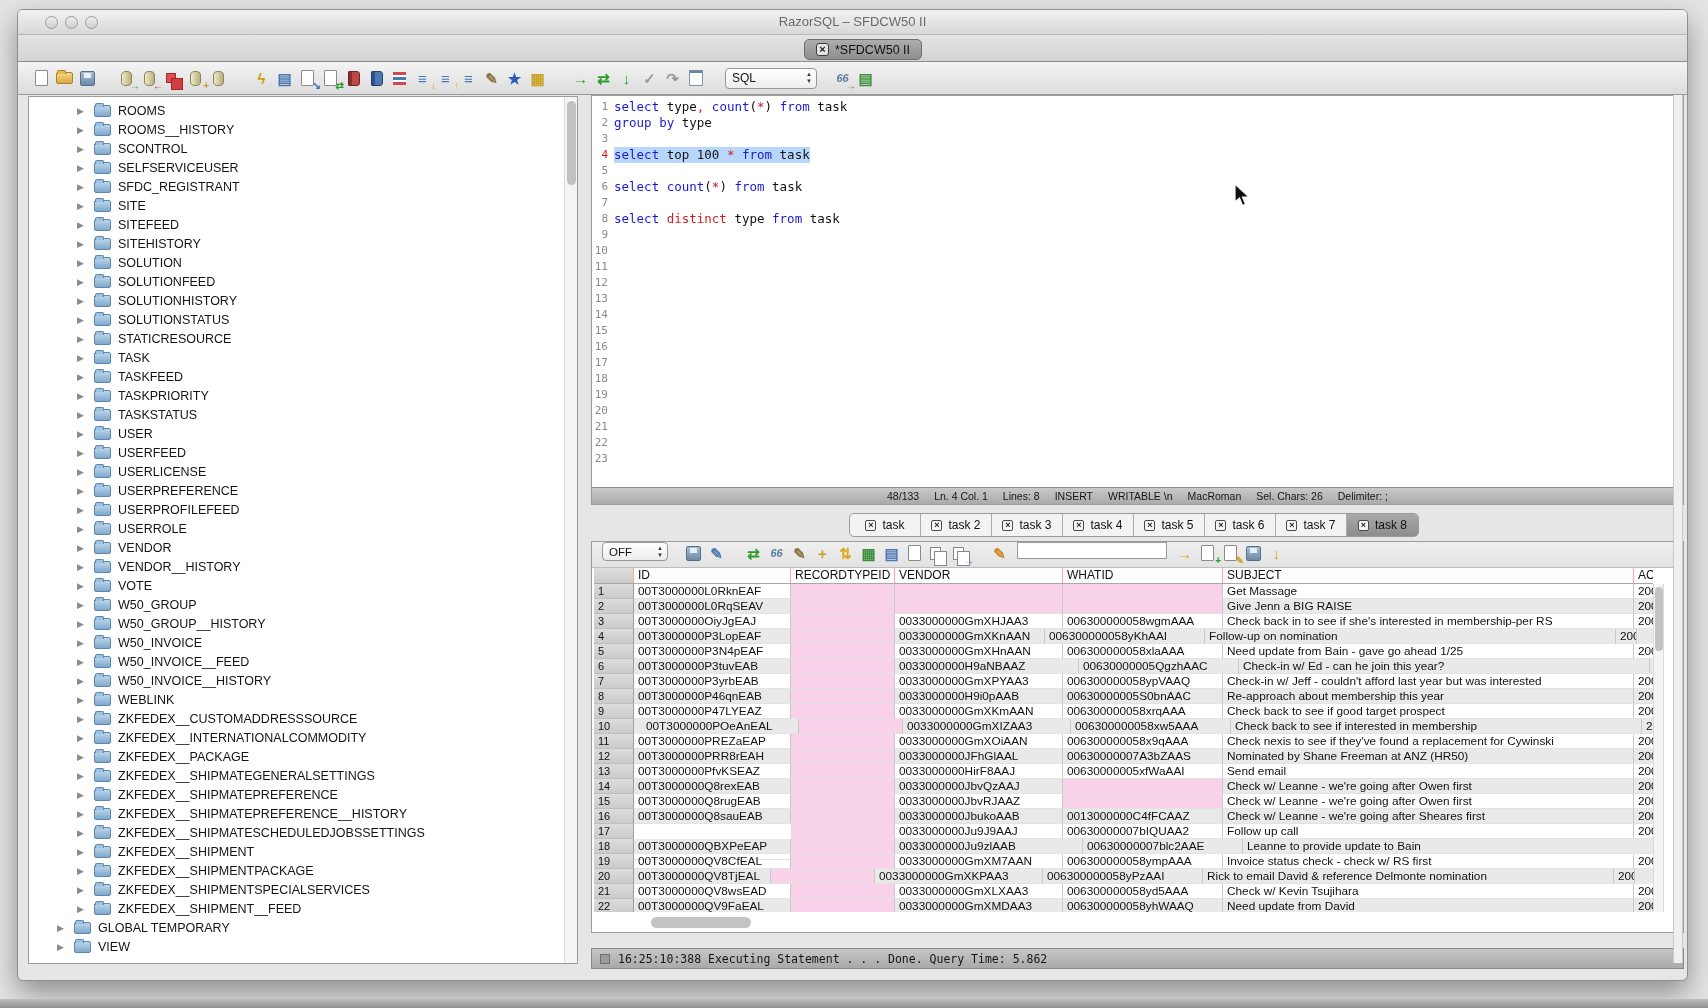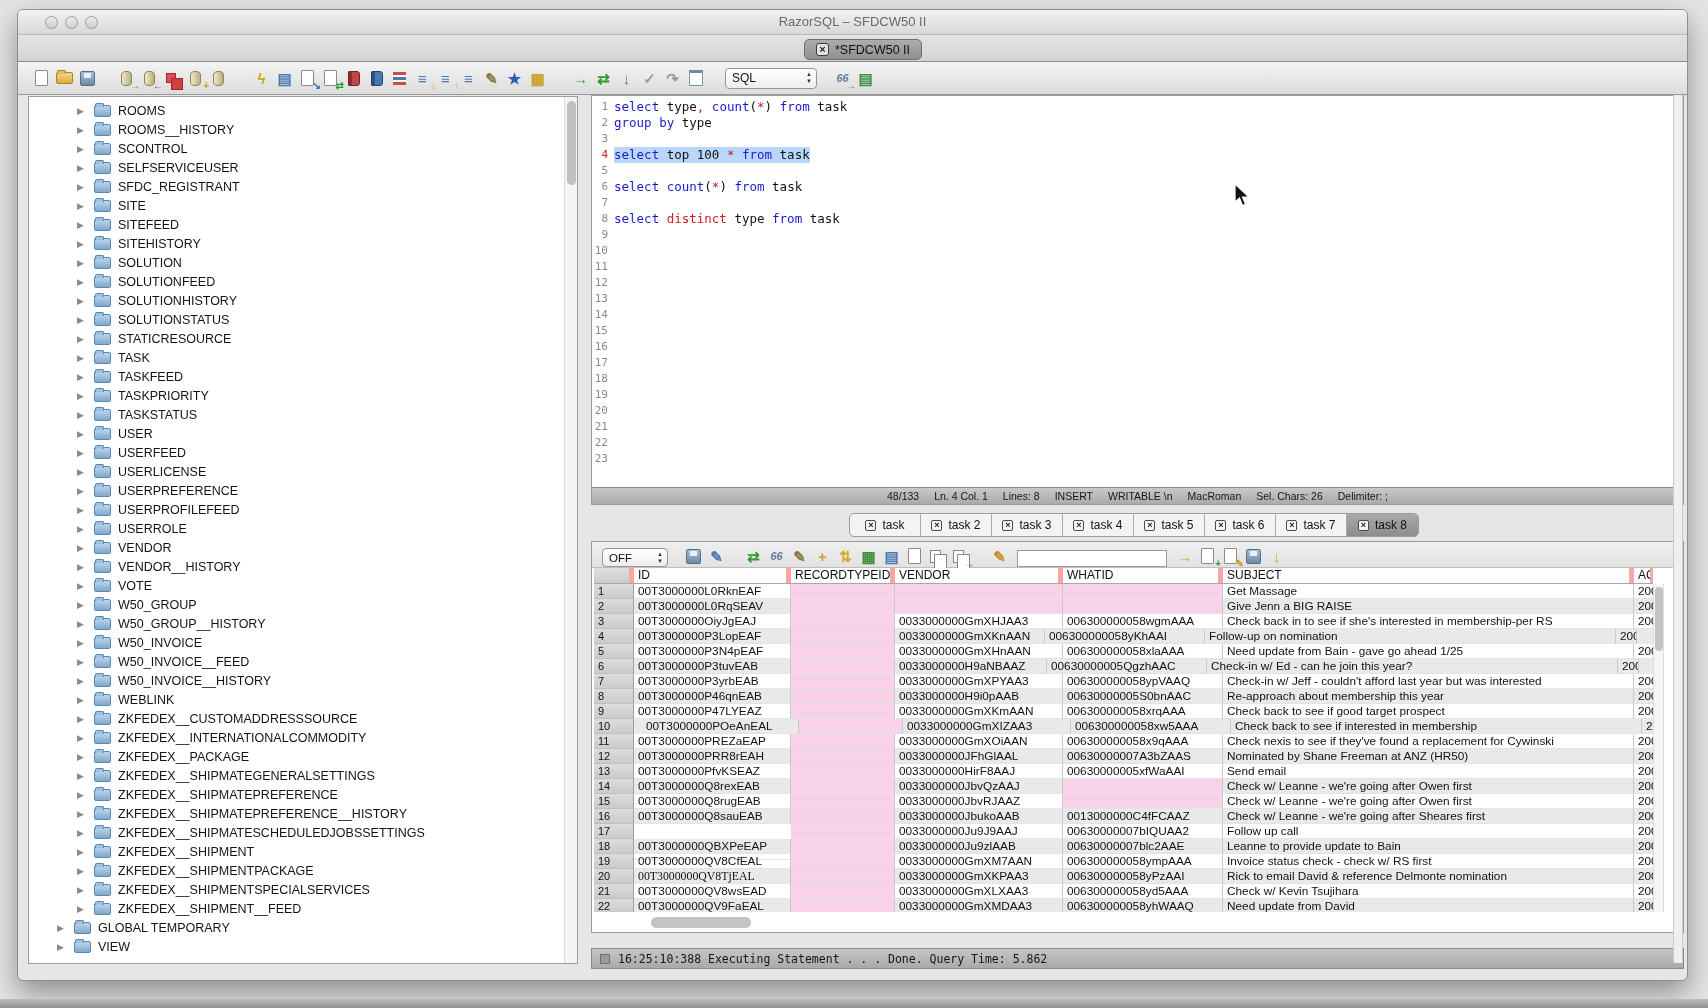--- a/index.html
+++ b/index.html
@@ -86,28 +86,28 @@
 
   
   .rtabs { position:absolute; left:258px; top:418px; height:24px; display:flex; background:#f3f3f3; border:1px solid #9b9b9b; border-radius:5px; overflow:hidden; }
   .rtab { width:71px; display:flex; align-items:center; justify-content:center; gap:6px; font-size:12px; color:#111; border-right:1px solid #ababab; cursor:default; }
   .rtab:last-child { border-right:none; }
   .rtab .cbox { width:11px; height:11px; border:1px solid #4a4a4a; border-radius:2px; background:#f6f6f6; font-size:9px; line-height:9px; text-align:center; color:#222; font-weight:bold; }
   .rtab.active { background:linear-gradient(#a9a9a9,#8d8d8d); }
 
   
   .results-pane { position:absolute; left:0; top:446px; width:1093px; height:392px; background:#fff; border:1px solid #9c9c9c; }
-  .res-toolbar { position:absolute; left:0; top:0; width:100%; height:26px; background:linear-gradient(#efefef,#e2e2e2); border-bottom:1px solid #bdbdbd; display:flex; align-items:flex-end; padding:0 10px; }
+  .res-toolbar { position:absolute; left:0; top:0; width:100%; height:26px; background:linear-gradient(#efefef,#e2e2e2); border-bottom:1px solid #bdbdbd; display:flex; align-items:flex-start; padding:0 10px; }
   .limit-select { width:66px; height:19px; background:linear-gradient(#fff,#ededed); border:1px solid #979797; border-radius:4px; display:flex; align-items:center; padding:0 6px; font-size:11.5px; color:#111; position:relative; margin-right:14px; }
   .search-input { width:150px; height:17px; border:1px solid #9a9a9a; background:#fff; font-size:11px; padding:0 4px; margin:0 6px; }
 
   
   .grid { position:absolute; left:2px; top:26px; right:30px; bottom:20px; overflow:hidden; }
   .g-head { display:flex; height:16px; background:#fdfdfd; border-bottom:1px solid #a8a8a8; font-size:12px; color:#111; }
-  .g-head .hc { border-right:5px solid #fca5a5; padding:0 4px; white-space:nowrap; overflow:hidden; line-height:15px; flex:none; }
+  .g-head .hc { border-right:1px solid #fca5a5; padding:0 4px; white-space:nowrap; overflow:hidden; line-height:15px; flex:none; }
   .g-head .hc.numh { background:linear-gradient(#dedede,#cccccc); }
   .g-row { display:flex; height:15px; font-size:11.8px; color:#111; }
   .g-row.alt { background:#e9e9e9; }
   .gc { border-right:1px solid #c9c9c9; border-bottom:1px solid #e3e3e3; padding:0 4px; white-space:nowrap; overflow:hidden; line-height:14px; flex:none; }
   .gc.numc { background:linear-gradient(#dcdcdc,#cbcbcb); border-right:1px solid #9f9f9f; border-bottom:1px solid #bfbfbf; font-size:11px; }
   .gc.nullc { background:#f9d2e9; }
   .g-vscroll { position:absolute; right:19px; top:42px; width:11px; bottom:20px; background:#f5f5f5; border-left:1px solid #dcdcdc; border-right:1px solid #dcdcdc; }
   .g-vthumb { position:absolute; left:1px; top:3px; width:8px; height:64px; background:#c4c4c4; border-radius:4px; }
   .g-hscroll { position:absolute; left:4px; bottom:3px; height:12px; right:34px; }
   .g-hthumb { position:absolute; left:55px; width:100px; height:11px; background:#c4c4c4; border-radius:6px; }
@@ -686,21 +686,21 @@
               <div class="gc nullc" style="width: 104px;"></div>
               <div class="gc" style="width: 168px;">0033000000GmXHnAAN</div>
               <div class="gc" style="width: 160px;">006300000058xlaAAA</div>
               <div class="gc" style="width: 411px;">Need update from Bain - gave go ahead 1/25</div>
               <div class="gc" style="width: 21px;">200</div>
             </div>
             <div class="g-row alt">
               <div class="gc numc" style="width: 40px;">6</div>
               <div class="gc" style="width: 157px;">00T3000000P3tuvEAB</div>
               <div class="gc nullc" style="width: 104px;"></div>
-              <div class="gc" style="width: 152px;">0033000000H9aNBAAZ</div>
+              <div class="gc" style="width: 184px;">0033000000H9aNBAAZ</div>
               <div class="gc" style="width: 160px;">00630000005QgzhAAC</div>
               <div class="gc" style="width: 411px;">Check-in w/ Ed - can he join this year?</div>
               <div class="gc" style="width: 21px;">200</div>
             </div>
             <div class="g-row">
               <div class="gc numc" style="width: 40px;">7</div>
               <div class="gc" style="width: 157px;">00T3000000P3yrbEAB</div>
               <div class="gc nullc" style="width: 104px;"></div>
               <div class="gc" style="width: 168px;">0033000000GmXPYAA3</div>
               <div class="gc" style="width: 160px;">006300000058ypVAAQ</div>
@@ -794,37 +794,37 @@
               <div class="gc nullc" style="width: 104px;"></div>
               <div class="gc" style="width: 168px;">0033000000Ju9J9AAJ</div>
               <div class="gc" style="width: 160px;">00630000007bIQUAA2</div>
               <div class="gc" style="width: 411px;">Follow up call</div>
               <div class="gc" style="width: 21px;">200</div>
             </div>
             <div class="g-row alt">
               <div class="gc numc" style="width: 40px;">18</div>
               <div class="gc" style="width: 157px;">00T3000000QBXPeEAP</div>
               <div class="gc nullc" style="width: 104px;"></div>
-              <div class="gc" style="width: 168px;">0033000000Ju9zlAAB</div>
+              <div class="gc" style="width: 188px;">0033000000Ju9zlAAB</div>
               <div class="gc" style="width: 160px;">00630000007blc2AAE</div>
               <div class="gc" style="width: 411px;">Leanne to provide update to Bain</div>
               <div class="gc" style="width: 21px;">200</div>
             </div>
             <div class="g-row">
               <div class="gc numc" style="width: 40px;">19</div>
               <div class="gc" style="width: 157px;">00T3000000QV8CfEAL</div>
               <div class="gc nullc" style="width: 104px;"></div>
               <div class="gc" style="width: 168px;">0033000000GmXM7AAN</div>
               <div class="gc" style="width: 160px;">006300000058ympAAA</div>
               <div class="gc" style="width: 411px;">Invoice status check - check w/ RS first</div>
               <div class="gc" style="width: 21px;">200</div>
             </div>
             <div class="g-row alt">
               <div class="gc numc" style="width: 40px;">20</div>
-              <div class="gc" style="width: 157px; font-family: Liberation Serif, serif;">00T3000000QV8TjEAL</div>
+              <div class="gc" style="width: 137px;">00T3000000QV8TjEAL</div>
               <div class="gc nullc" style="width: 104px;"></div>
               <div class="gc" style="width: 168px;">0033000000GmXKPAA3</div>
               <div class="gc" style="width: 160px;">006300000058yPzAAI</div>
               <div class="gc" style="width: 411px;">Rick to email David &amp; reference Delmonte nomination</div>
               <div class="gc" style="width: 21px;">200</div>
             </div>
             <div class="g-row">
               <div class="gc numc" style="width: 40px;">21</div>
               <div class="gc" style="width: 157px;">00T3000000QV8wsEAD</div>
               <div class="gc nullc" style="width: 104px;"></div>

